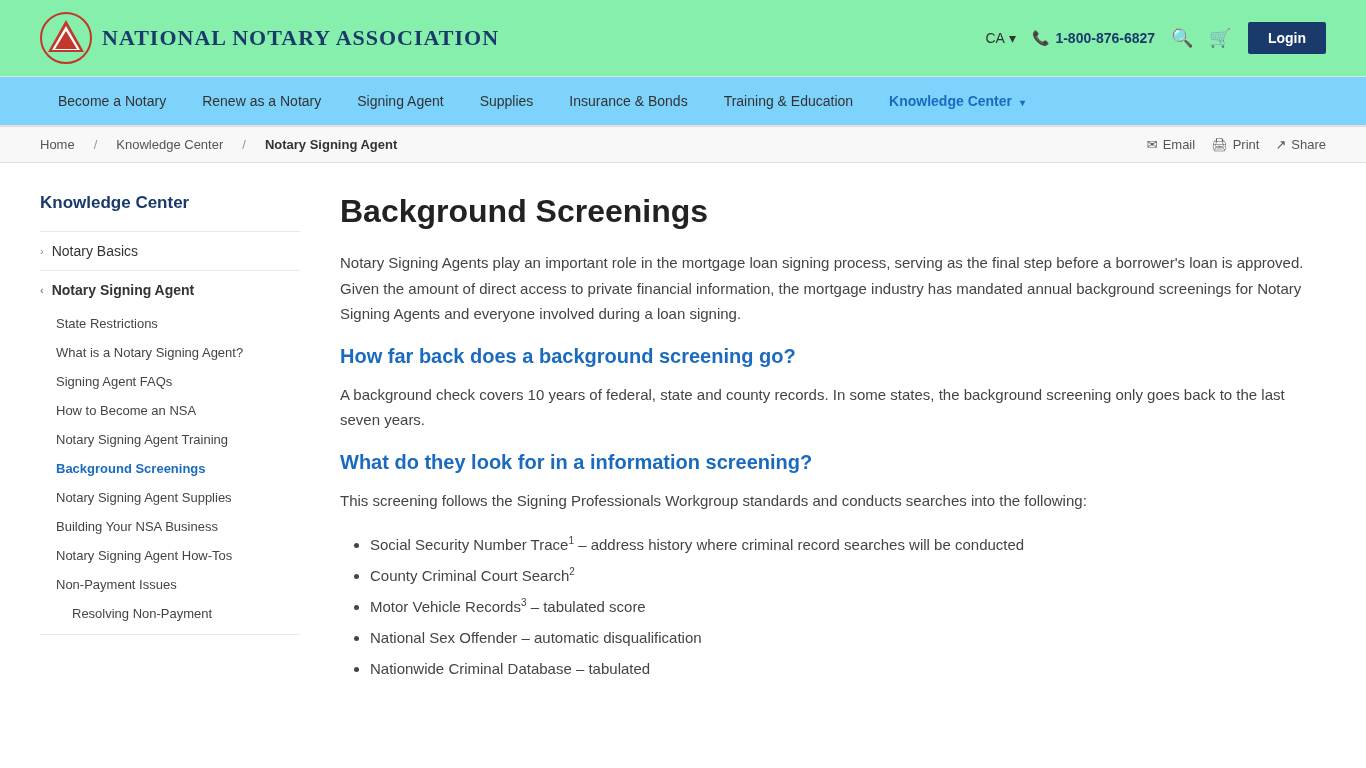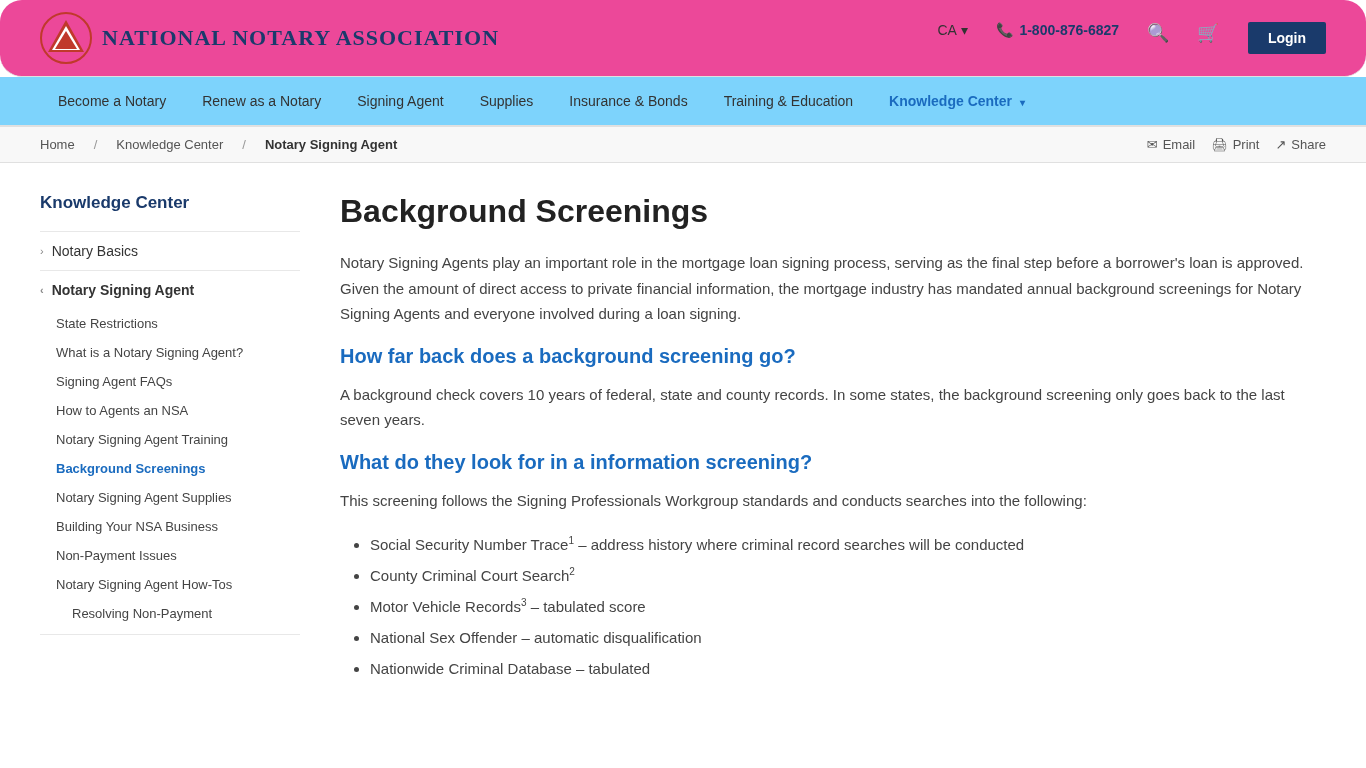--- a/index.html
+++ b/index.html
@@ -5,40 +5,39 @@
     * { box-sizing: border-box; margin: 0; padding: 0; }
     body { font-family: Arial, sans-serif; font-size: 14px; color: #333; background: #fff; }
 
     
     .top-header {
       display: flex;
       align-items: center;
       justify-content: space-between;
       padding: 12px 40px;
       border-bottom: 1px solid #e0e0e0;
-      background: #ec4899;
-      border-radius: 22px;
+      background: #86efac;
     }
     .logo-area {
       display: flex;
       align-items: center;
       gap: 10px;
     }
     .logo-text {
       font-size: 22px;
       font-weight: 700;
       color: #1a3a6b;
       letter-spacing: 1px;
       text-transform: uppercase;
       font-family: Georgia, serif;
     }
     .header-right {
       display: flex;
-      align-items: flex-start;
-      gap: 28px;
+      align-items: center;
+      gap: 16px;
     }
     .ca-selector {
       display: flex;
       align-items: center;
       gap: 4px;
       font-size: 14px;
       color: #333;
       cursor: pointer;
     }
     .phone-link {
@@ -351,39 +350,39 @@
           <li>
               <a href="#">State Restrictions</a>
             </li>
           <li>
               <a href="#">What is a Notary Signing Agent?</a>
             </li>
           <li>
               <a href="#">Signing Agent FAQs</a>
             </li>
           <li>
-              <a href="#">How to Agents an NSA</a>
+              <a href="#">How to Become an NSA</a>
             </li>
           <li>
               <a href="#">Notary Signing Agent Training</a>
             </li>
           <li>
               <a href="#" class="active">Background Screenings</a>
             </li>
           <li>
               <a href="#">Notary Signing Agent Supplies</a>
             </li>
           <li>
               <a href="#">Building Your NSA Business</a>
             </li>
           <li>
+              <a href="#">Notary Signing Agent How-Tos</a>
+            </li>
+          <li>
               <a href="#">Non-Payment Issues</a>
-            </li>
-          <li>
-              <a href="#">Notary Signing Agent How-Tos</a>
             </li>
           <li style="padding-left:16px;">
             <a href="#">Resolving Non-Payment</a>
           </li>
         </ul>
       </li>
     </ul>
   </aside>
 
   <main class="main-content">

